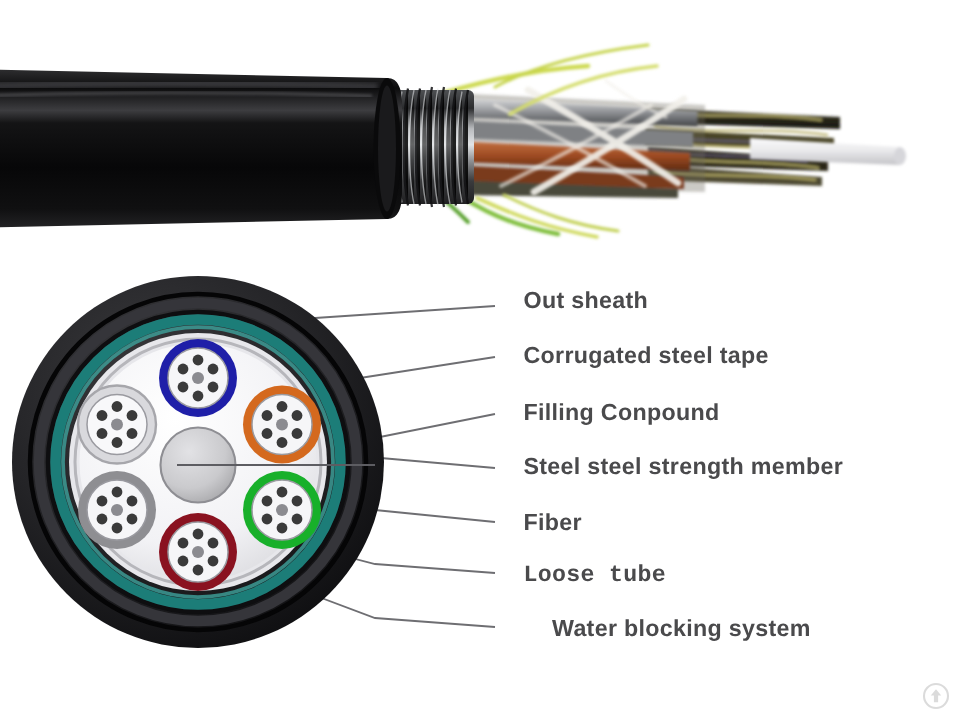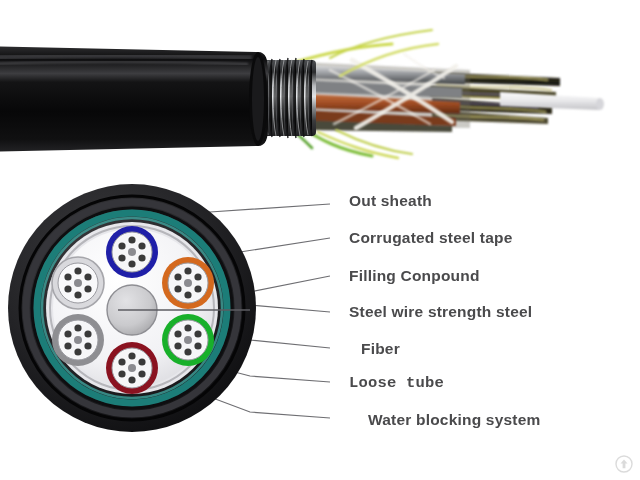--- a/index.html
+++ b/index.html
@@ -326,22 +326,22 @@
     <g>
       <circle cx="132" cy="130" r="25" fill="url(#centerRad)"></circle>
       <circle cx="132" cy="130" r="25" fill="none" stroke="#8e8e93" stroke-width="1.4"></circle>
       <line x1="118" y1="130" x2="250" y2="130" stroke="#5d5d62" stroke-width="1.4"></line>
     </g>
   </svg>
 
   <div class="label-text" style="left:349px; top:192px;">Out sheath</div>
   <div class="label-text" style="left:349px; top:229px;">Corrugated steel tape</div>
   <div class="label-text" style="left:349px; top:267px;">Filling Conpound</div>
-  <div class="label-text" style="left:349px; top:303px;">Steel wire strength steel</div>
-  <div class="label-text" style="left:361px; top:340px;">Fiber</div>
+  <div class="label-text" style="left:349px; top:303px;">Steel steel strength member</div>
+  <div class="label-text" style="left:349px; top:340px;">Fiber</div>
   <div class="label-text" style="left:349px; top:374px;font-family:Liberation Mono, monospace;">Loose tube</div>
   <div class="label-text" style="left:368px; top:411px;">Water blocking system</div>
 
   <svg id="watermark" viewBox="0 0 20 20">
     <circle cx="10" cy="10" r="8" fill="none" stroke="#b0b0b0" stroke-width="1.4"></circle>
     <path d="M10 5.5 L13.5 9.6 L11.4 9.6 L11.4 14.2 L8.6 14.2 L8.6 9.6 L6.5 9.6 Z" fill="#b0b0b0"></path>
   </svg>
 
 </div>
 

